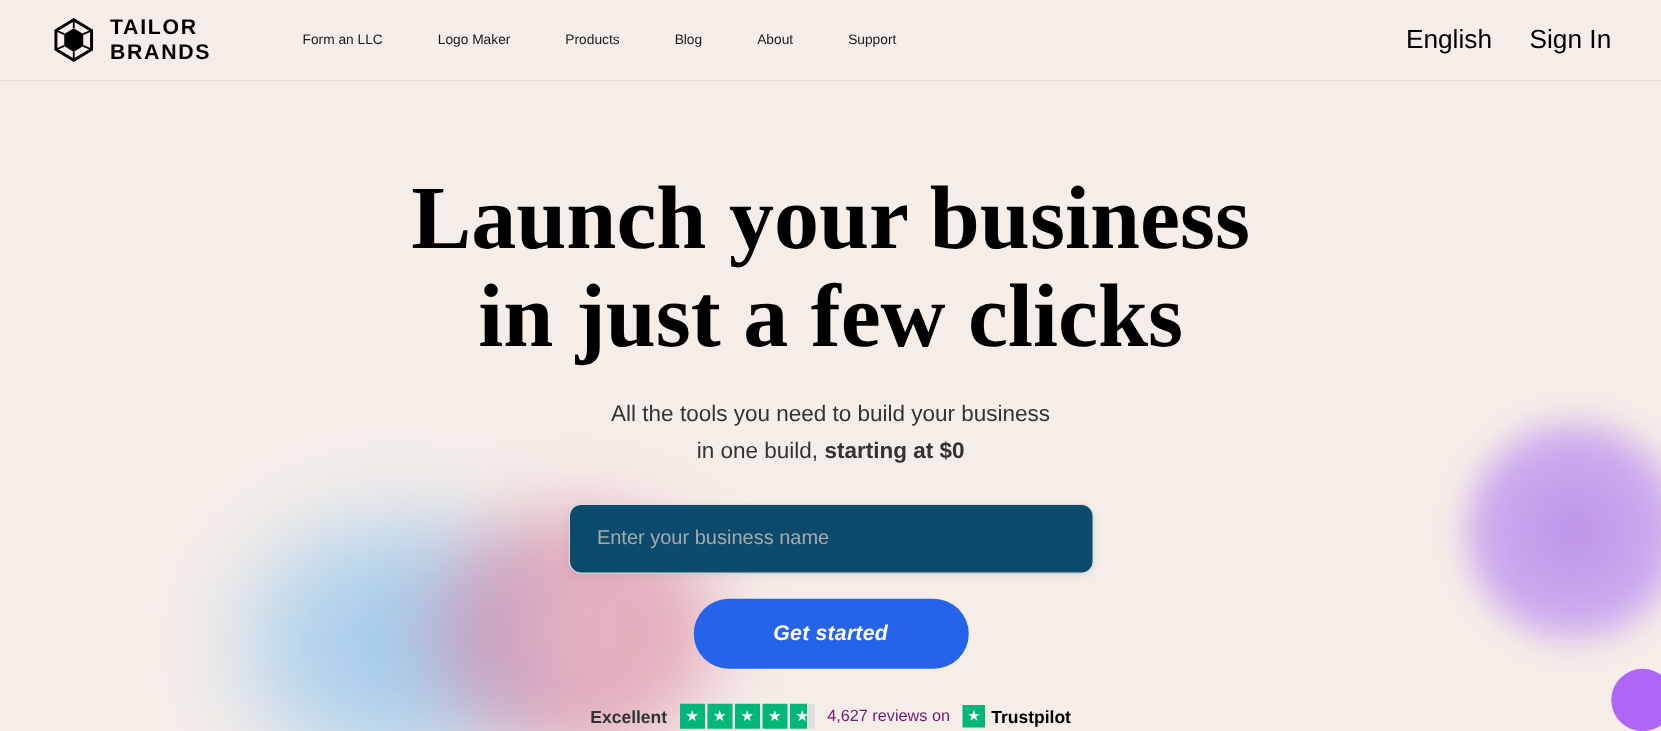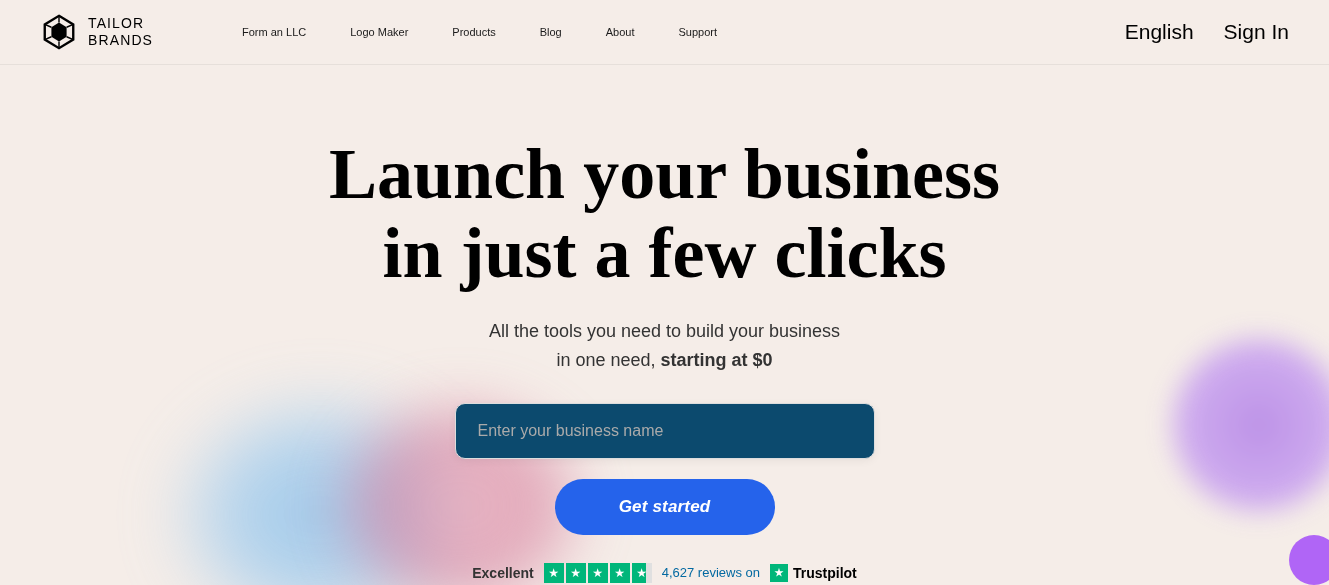--- a/index.html
+++ b/index.html
@@ -33,22 +33,22 @@
       color: #000;
       min-width: 160px;
     }
 
     .logo-icon {
       width: 38px;
       height: 38px;
     }
 
     .logo-text {
-      font-size: 14px;
-      font-weight: 400;
+      font-size: 17px;
+      font-weight: 700;
       letter-spacing: 0.08em;
       line-height: 1.2;
       text-transform: uppercase;
     }
 
     .nav-links {
       display: flex;
       align-items: center;
       gap: 0;
       flex: 1;
@@ -219,21 +219,21 @@
       height: 20px;
       background: #00b67a;
       display: flex;
       align-items: center;
       justify-content: center;
       color: #fff;
       font-size: 12px;
     }
 
     .trustpilot-reviews {
-      color: #0369a1;
+      color: #701a75;
       font-size: 13px;
     }
 
     .trustpilot-logo {
       display: flex;
       align-items: center;
       gap: 5px;
       font-size: 14px;
       font-weight: 600;
       color: #000;
@@ -300,21 +300,21 @@
 </div>
 
 <div class="hero">
   <h1 class="hero-title">
     <span>Launch your business</span><br>
     <span>in just a few clicks</span>
   </h1>
 
   <p class="hero-subtitle">
     <span>All the tools you need to build your business</span><br>
-    <span>in one need,</span>
+    <span>in one build,</span>
     <strong>starting at $0</strong>
   </p>
 
   <div class="input-wrapper">
     <input type="text" class="business-input" placeholder="Enter your business name" style="">
   </div>
 
   <button class="get-started-btn">Get started</button>
 
   <div class="trustpilot-row">

